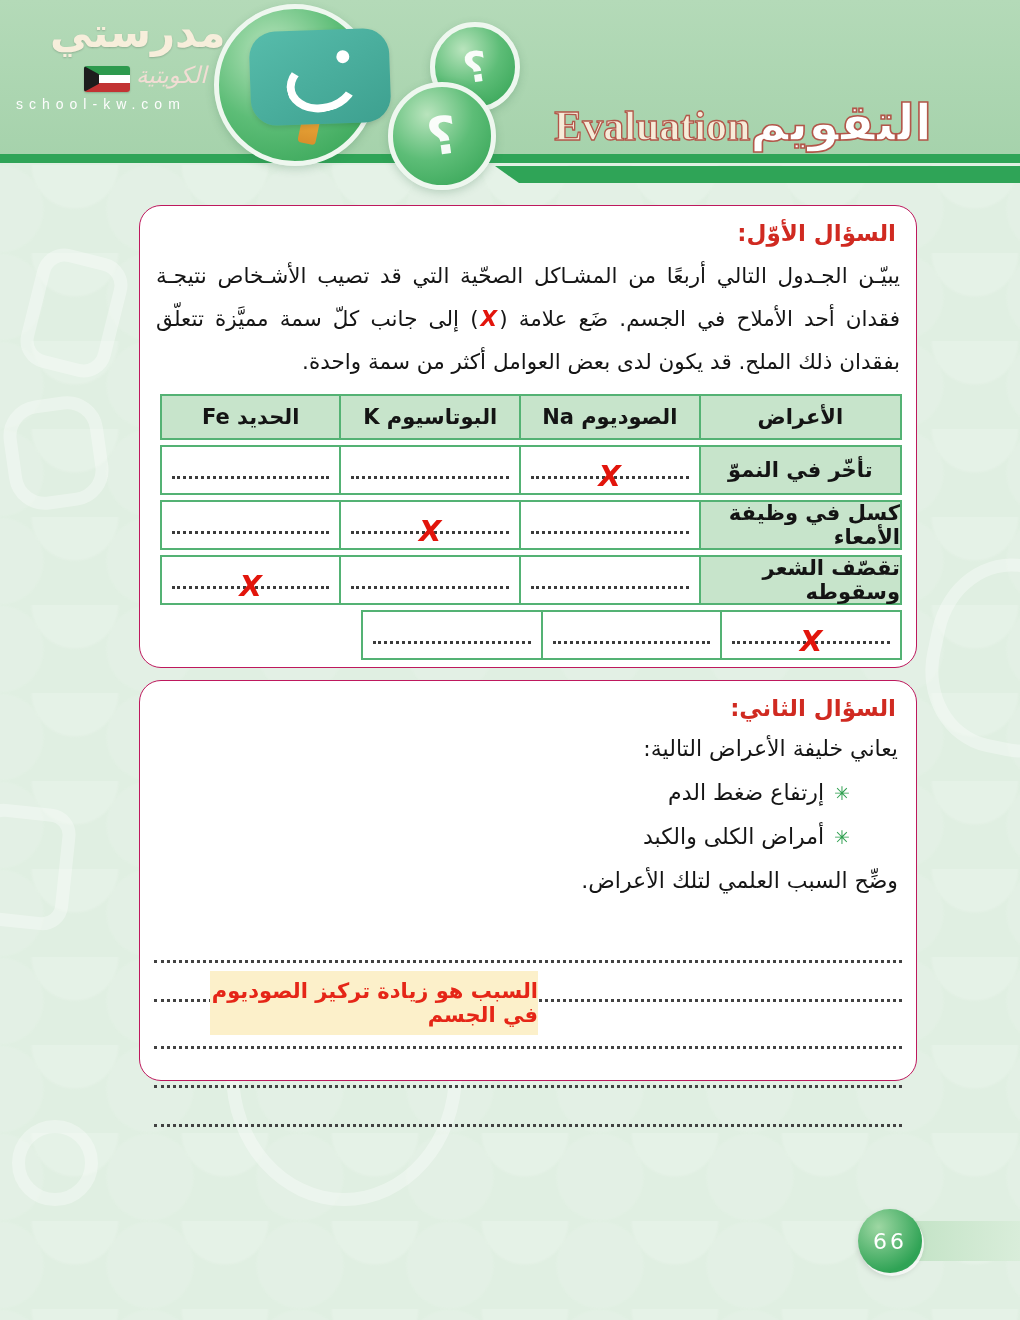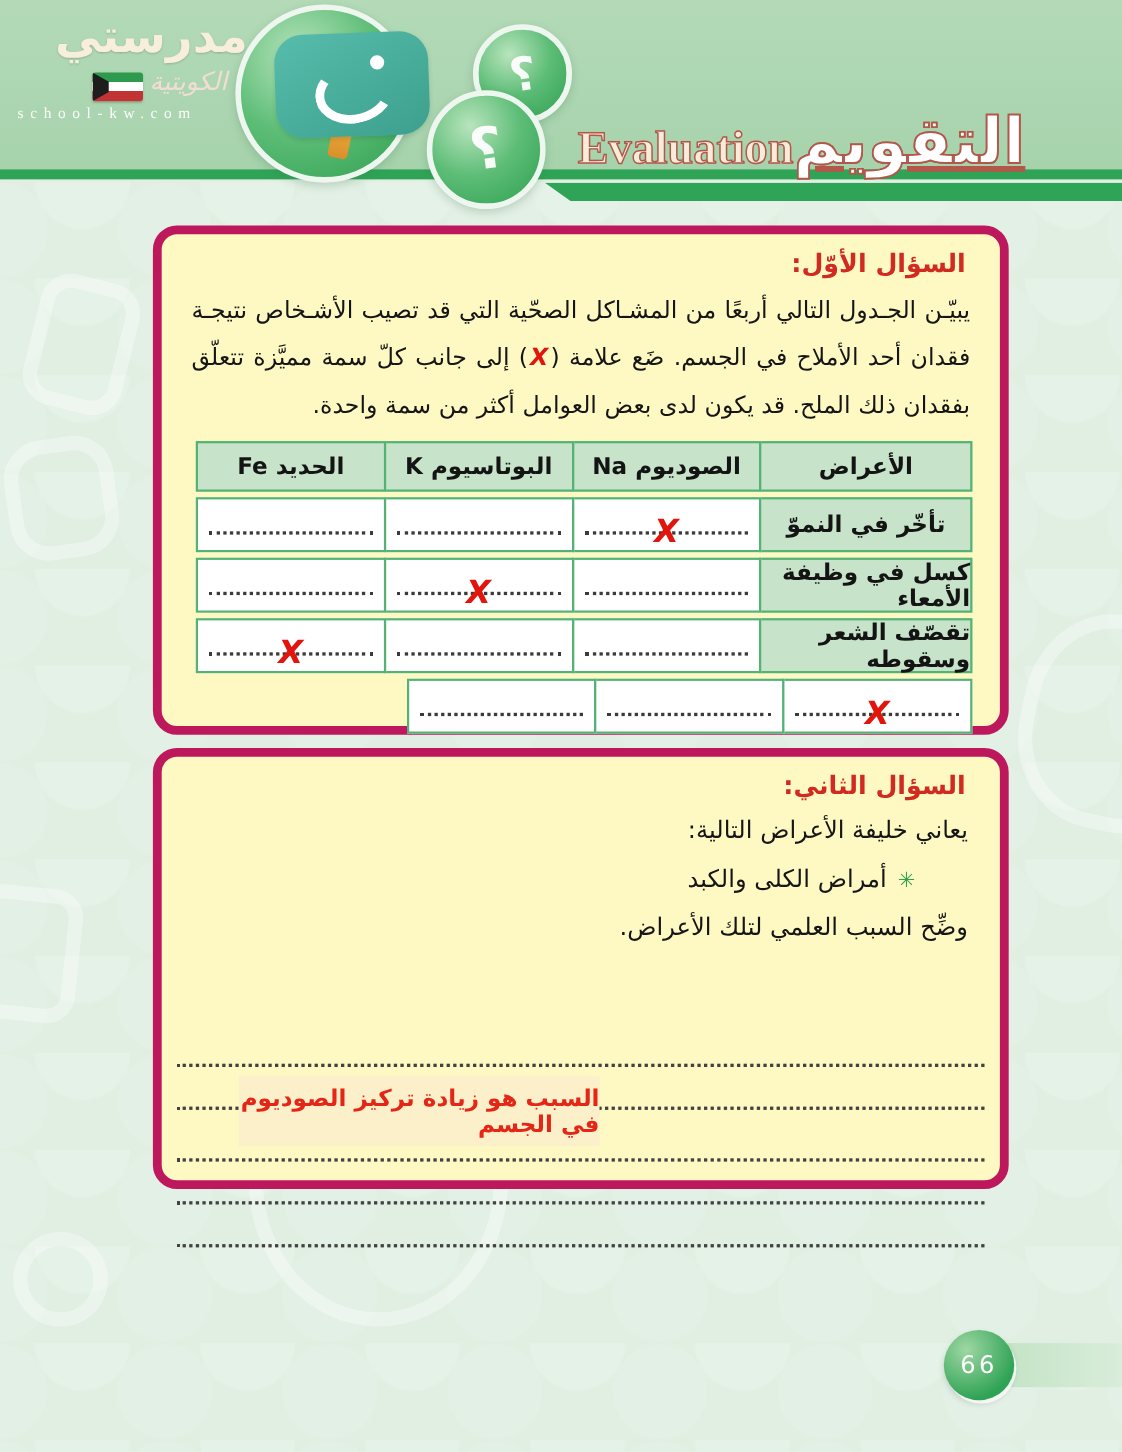--- a/index.html
+++ b/index.html
@@ -28,22 +28,22 @@
 
   
   .header-band{position:absolute;left:0;top:0;width:1020px;height:163px;z-index:2;
     background:linear-gradient(#b4dab8,#a5d2ab);}
   .header-strip{position:absolute;left:0;bottom:0;width:100%;height:9px;background:#2fa457;}
   .title-bar{position:absolute;left:495px;top:166px;width:525px;height:17px;background:#2fa457;z-index:3;
     clip-path:polygon(0 0,100% 0,100% 100%,24px 100%);}
   .titles{position:absolute;top:94px;right:88px;z-index:4;display:flex;align-items:baseline;}
   .title-en{font-family:"Liberation Serif","DejaVu Serif",serif;font-weight:bold;font-size:42px;
     color:#f6ecd9;-webkit-text-stroke:1.3px #b2574a;text-shadow:0 0 1px #b2574a;}
-  .title-ar{font-size:58px;font-weight:bold;color:#ffffff;-webkit-text-stroke:1.6px #b2574a;
-    text-shadow:0 0 1px #b2574a;text-decoration:underline;}
+  .title-ar{font-size:50px;font-weight:bold;color:#ffffff;-webkit-text-stroke:1.6px #b2574a;
+    text-shadow:0 0 1px #b2574a;}
 
   
   .circle{position:absolute;border-radius:50%;z-index:3;
     background:radial-gradient(circle at 35% 28%, #b9e4bd 0%, #5dbd77 48%, #2fa050 100%);
     border:5px solid #eef7ef;box-shadow:0 3px 8px rgba(60,120,80,.25);
     display:flex;align-items:center;justify-content:center;}
   .circle .swirl{color:#fff;font-weight:bold;opacity:.95;transform:rotate(-8deg);}
   .c-big{left:214px;top:4px;width:152px;height:152px;}
   .c-big .swirl{font-size:86px;}
   .c-s1{left:430px;top:22px;width:80px;height:80px;}
@@ -59,25 +59,25 @@
   .logo-square .smile{position:absolute;left:26%;top:28%;width:56px;height:40px;border-radius:50%;
     border:8px solid transparent;border-bottom-color:#fff;border-left-color:#fff;transform:rotate(-12deg);}
   .logo-title{position:absolute;left:50px;top:8px;width:190px;z-index:5;direction:rtl;text-align:left;
     font-size:42px;font-weight:bold;color:#f7eedb;text-shadow:0 1px 2px rgba(0,0,0,.18);}
   .logo-sub{position:absolute;left:136px;top:62px;z-index:5;font-size:23px;color:#f2ddd4;direction:rtl;font-style:italic;}
   .flag{position:absolute;left:84px;top:66px;width:46px;height:26px;z-index:5;border-radius:3px;overflow:hidden;
     background:linear-gradient(#2e9a4e 0 33%,#ffffff 33% 66%,#c23333 66% 100%);box-shadow:0 1px 2px rgba(0,0,0,.2);}
   .flag::before{content:"";position:absolute;left:0;top:0;width:15px;height:100%;background:#1d1d1d;
     clip-path:polygon(0 0,100% 32%,100% 68%,0 100%);}
   .logo-url{position:absolute;left:16px;top:96px;z-index:5;font-size:14px;color:#fdfdfd;letter-spacing:6px;
-    font-family:Liberation Serif, serif;}
-
-  
-  .qbox{position:absolute;left:139px;width:778px;background:#fef9c3;border:8px solid #be185d;border-radius:22px;
-    box-sizing:border-box;direction:rtl;z-index:2;padding:12px 25px;}
+    font-family:Liberation Sans, sans-serif;}
+
+  
+  .qbox{position:absolute;left:139px;width:778px;background:#ffffff;border:1px solid #be185d;border-radius:22px;
+    box-sizing:border-box;direction:rtl;z-index:2;padding:12px 14px;}
   .qbox1{top:205px;height:463px;}
   .qbox2{top:680px;height:401px;}
   .q-title{margin:2px 6px 0 0;color:#d02a21;font-size:23px;font-weight:bold;}
   .q-body{margin:8px 2px 0 2px;font-size:21.5px;line-height:43px;color:#151515;text-align:justify;}
   .inline-x{color:#e2150c;font-weight:bold;font-style:italic;padding:0 2px;}
 
   
   .t{margin-top:11px;}
   .t-row{display:flex;height:50px;margin-bottom:5px;}
   .t-row.t-head{height:46px;}
@@ -225,20 +225,21 @@
             <span class="xmark"></span>
           </div>
       </div>
     </div>
   </section>
 
   <section class="qbox qbox2">
     <h2 class="q-title">السؤال الثاني:</h2>
     <p class="q-line">يعاني خليفة الأعراض التالية:</p>
 
+    <p class="q-bullet"><span class="bullet-glyph">✳</span><span>إرتفاع ضغط الدم</span></p>
     <p class="q-bullet"><span class="bullet-glyph">✳</span><span>أمراض الكلى والكبد</span></p>
 
     <p class="q-line">وضِّح السبب العلمي لتلك الأعراض.</p>
 
     <div class="ansline al1"></div>
     <div class="ansline al2"></div>
     <div class="ansline al3"></div>
     <div class="ansline al4"></div>
     <div class="ansline al5"></div>
 

